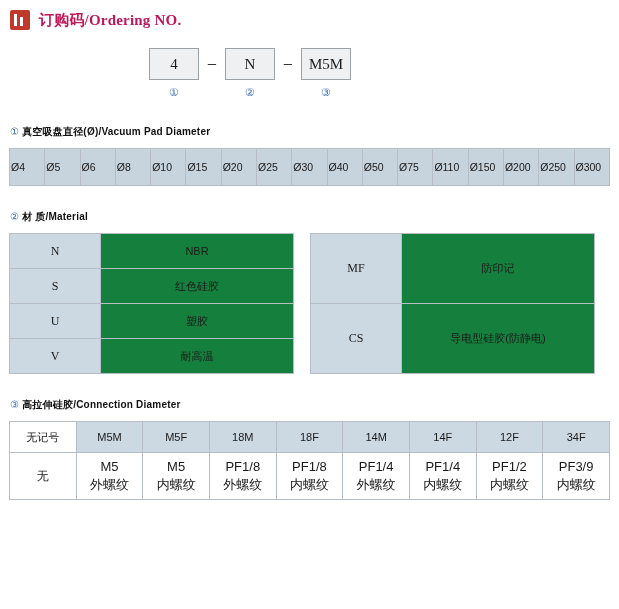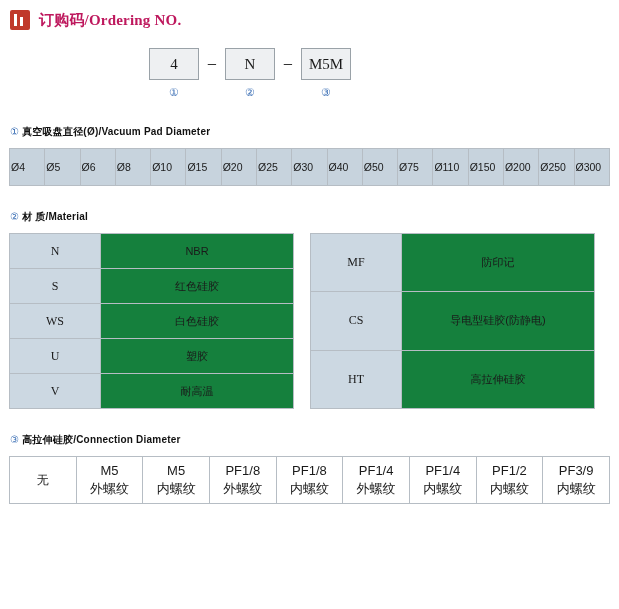--- a/index.html
+++ b/index.html
@@ -262,60 +262,63 @@
     <tbody>
         <tr>
       <td class="key">N</td>
       <td class="val">NBR</td>
     </tr>
     <tr>
       <td class="key">S</td>
       <td class="val">红色硅胶</td>
     </tr>
     <tr>
-      <td class="key">WS</td>
-      <td class="val">白色硅胶</td>
-    </tr>
-    <tr>
       <td class="key">U</td>
       <td class="val">塑胶</td>
     </tr>
     <tr>
       <td class="key">V</td>
       <td class="val">耐高温</td>
     </tr>
   </tbody>
     </table>
 
   <table class="mat-table right">
     <tbody>
         <tr>
       <td class="key">MF</td>
       <td class="val">防印记</td>
     </tr>
     <tr>
       <td class="key">CS</td>
       <td class="val">导电型硅胶(防静电)</td>
     </tr>
-    <tr>
-      <td class="key">HT</td>
-      <td class="val">高拉伸硅胶</td>
-    </tr>
   </tbody>
     </table>
 </div>
 
 <div class="spacer-24"></div>
 
 <div class="section-title">
   <span class="cnum">③</span><span>高拉伸硅胶/Connection Diameter</span>
 </div>
 
 <table class="conn-table">
   <tbody>
+      <tr class="head">
+    <td class="first">无记号</td>
+    <td>M5M</td>
+    <td>M5F</td>
+    <td>18M</td>
+    <td>18F</td>
+    <td>14M</td>
+    <td>14F</td>
+    <td>12F</td>
+    <td>34F</td>
+  </tr>
   <tr class="body">
     <td class="first">
       <span class="blk">无</span>
     </td>
     <td>
       <span class="blk">M5</span>
       <span class="blk">外螺纹</span>
     </td>
     <td>
       <span class="blk">M5</span>

